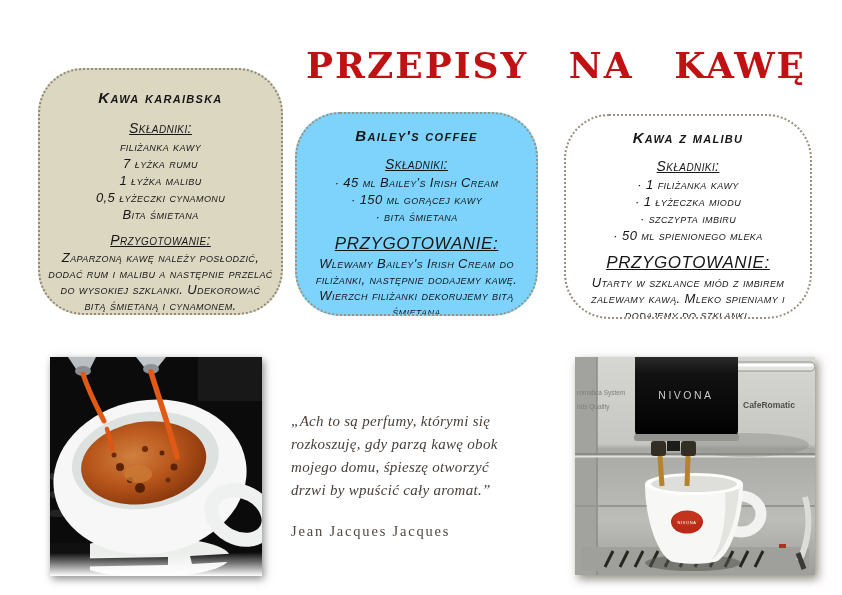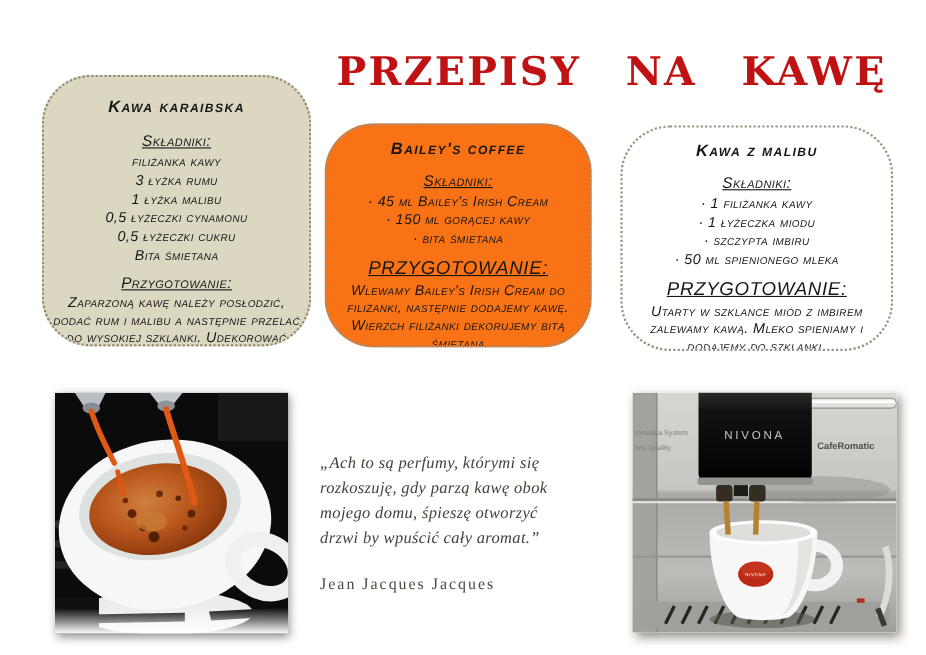--- a/index.html
+++ b/index.html
@@ -10,21 +10,21 @@
   .main-title{
     position:absolute;left:298px;top:44px;width:516px;margin:0;
     font-family:"DejaVu Serif",serif;font-weight:bold;font-size:36px;
     letter-spacing:2px;word-spacing:26px;color:#c01212;text-align:center;white-space:nowrap;
   }
   .card{
     position:absolute;box-sizing:border-box;border:2px dotted #928a74;border-radius:45px;
     text-align:center;font-variant:small-caps;letter-spacing:0.4px;overflow:hidden;font-style:italic;
   }
   .card-1{left:38px;top:68px;width:245px;height:247px;background:#dcd7c1;padding-top:13px;}
-  .card-2{left:295px;top:112px;width:243px;height:204px;background:#f97316;padding-top:13px;border-color:#99917f;}
+  .card-2{left:295px;top:112px;width:243px;height:204px;background:#7dd3fc;padding-top:13px;border-color:#99917f;}
   .card-3{left:564px;top:114px;width:248px;height:205px;background:#ffffff;padding-top:13px;border-color:#99917f;}
   .card-title{margin:0 0 12px;font-size:15px;font-weight:bold;letter-spacing:1.3px;}
   .card-1 .card-title{margin:6px 0 14px;}
   .section-heading{margin:0 0 2px;font-size:14px;font-weight:normal;text-decoration:underline;}
   .section-heading.big{font-size:17px;letter-spacing:0.6px;}
   .ing-line{font-size:13px;line-height:17px;}
   .prep-text{margin:1px 8px 0;font-size:13px;line-height:16px;}
   .gap{height:9px;}
   .quote-block{
     position:absolute;left:291px;top:410px;width:258px;
@@ -41,24 +41,23 @@
 <body>
 
 <div class="page">
 
   <h1 class="main-title">PRZEPISY NA KAWĘ</h1>
 
   <section class="card card-1">
     <h2 class="card-title">Kawa karaibska</h2>
     <h3 class="section-heading">Składniki:</h3>
     <div class="ing-line">filiżanka kawy</div>
-    <div class="ing-line">3 łyżka rumu</div>
+    <div class="ing-line">7 łyżka rumu</div>
     <div class="ing-line">1 łyżka malibu</div>
     <div class="ing-line">0,5 łyżeczki cynamonu</div>
-    <div class="ing-line">0,5 łyżeczki cukru</div>
     <div class="ing-line">Bita śmietana</div>
     <div class="gap"></div>
     <h3 class="section-heading">Przygotowanie:</h3>
     <p class="prep-text">Zaparzoną kawę należy posłodzić, dodać rum i malibu a następnie przelać do wysokiej szklanki. Udekorować bitą śmietaną i cynamonem.</p>
   </section>
 
   <section class="card card-2">
     <h2 class="card-title">Bailey's coffee</h2>
     <h3 class="section-heading">Składniki:</h3>
     <div class="ing-line">· 45 ml Bailey's Irish Cream</div>

